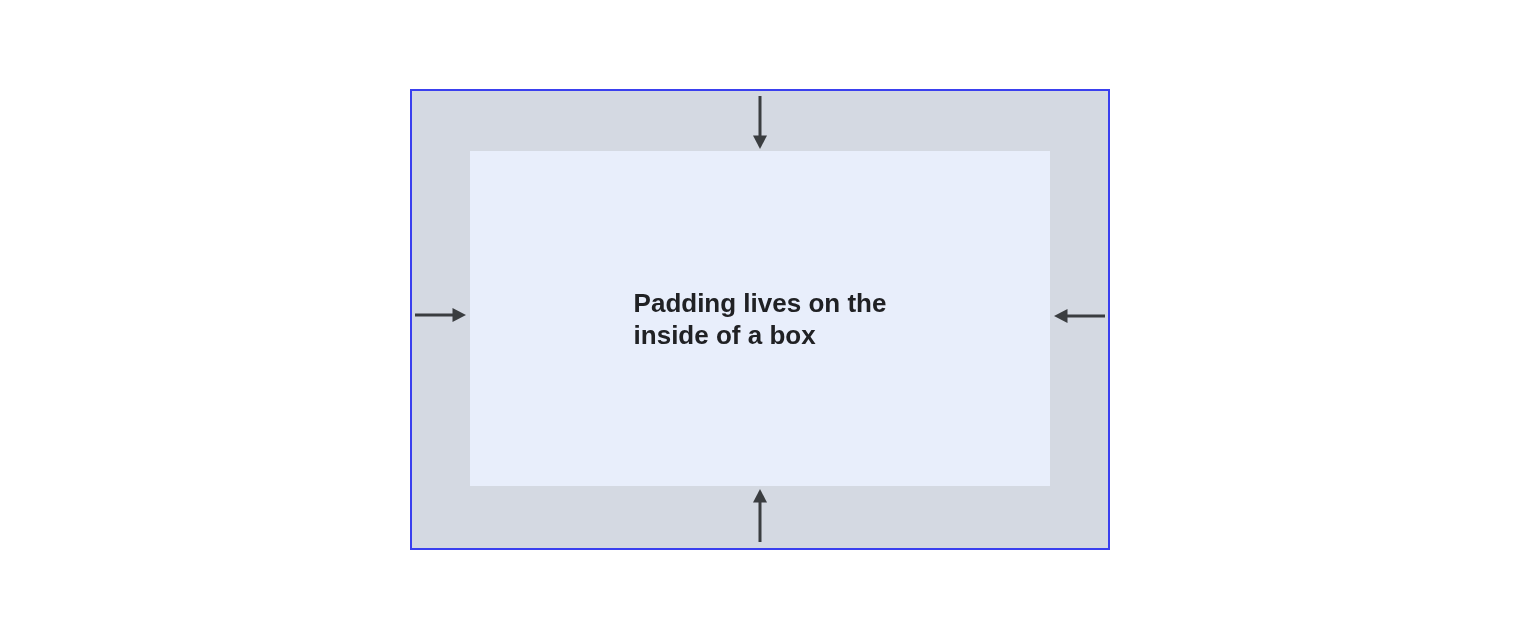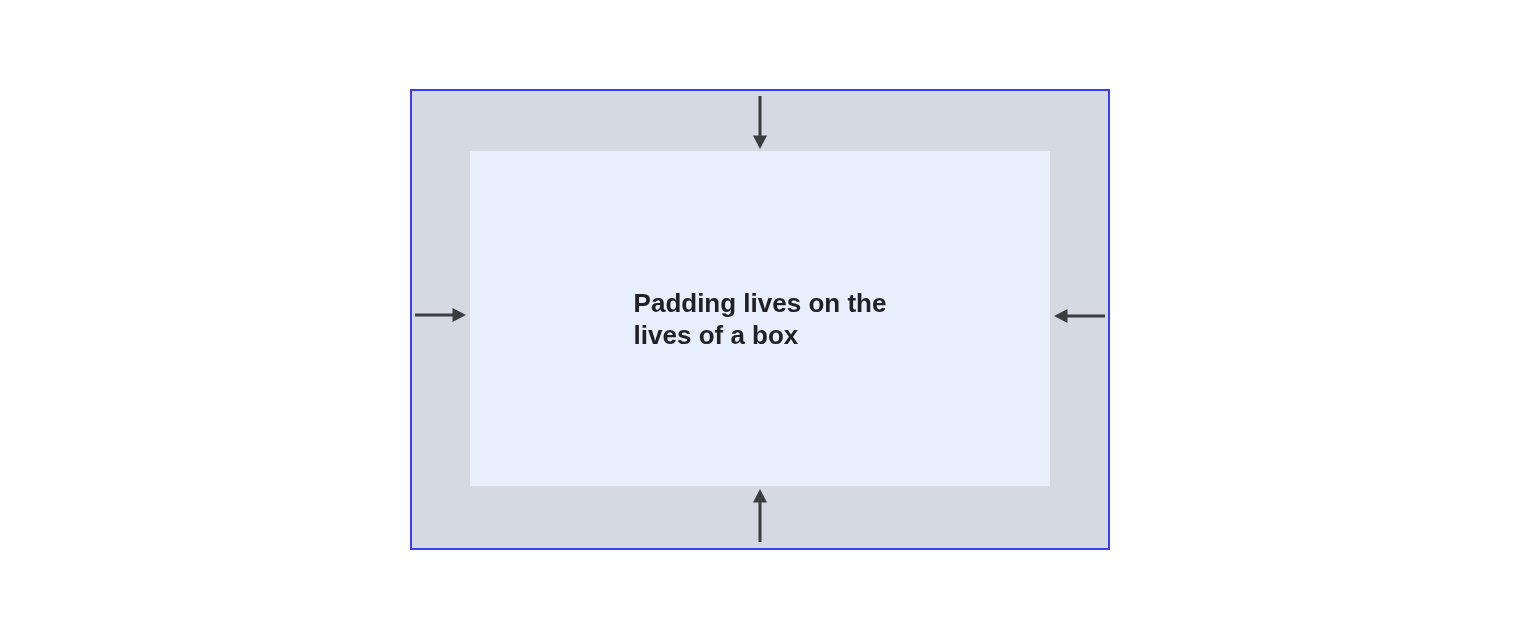--- a/index.html
+++ b/index.html
@@ -66,21 +66,21 @@
 </head>
 <body>
 
 <div class="canvas">
 
   <div class="outer-box"></div>
 
   <div class="inner-box">
     <div class="label">
       <span>Padding lives on the</span>
-      <span>lives of a box</span>
+      <span>inside of a box</span>
     </div>
   </div>
 
   <span class="arrow arrow-top">
     <svg viewBox="0 0 16 53" aria-hidden="true">
       <line x1="8" y1="0" x2="8" y2="41" stroke="currentColor" stroke-width="3"></line>
       <polygon points="8,53 1,39.5 15,39.5" fill="currentColor"></polygon>
     </svg>
   </span>
 

